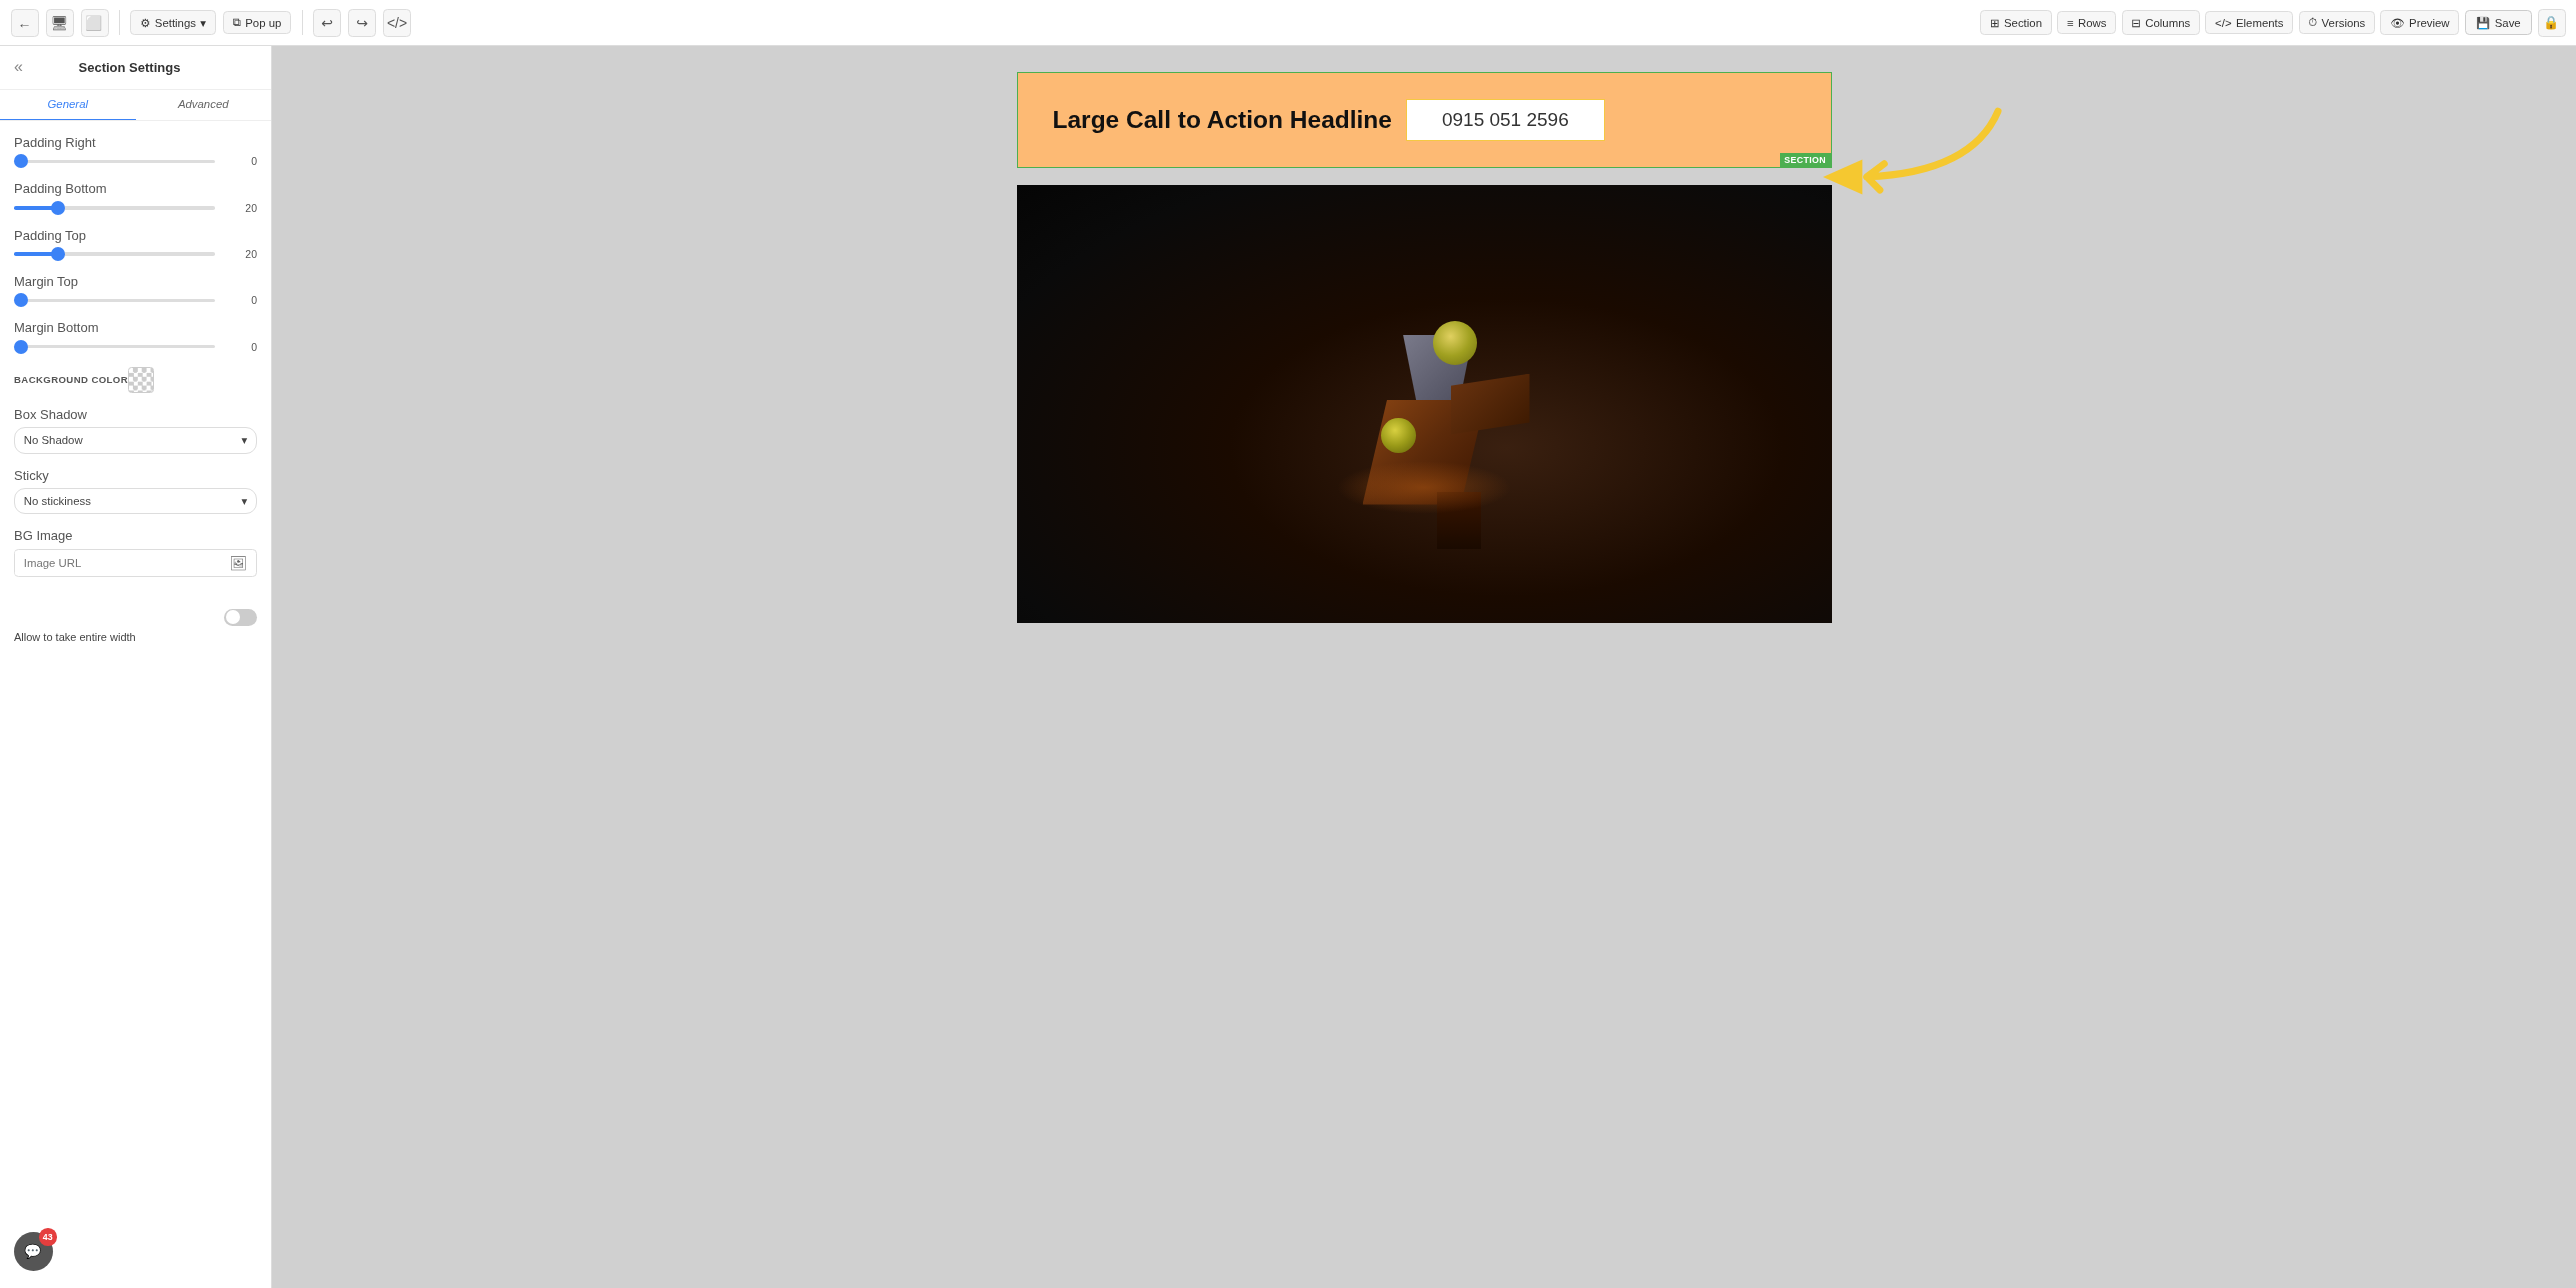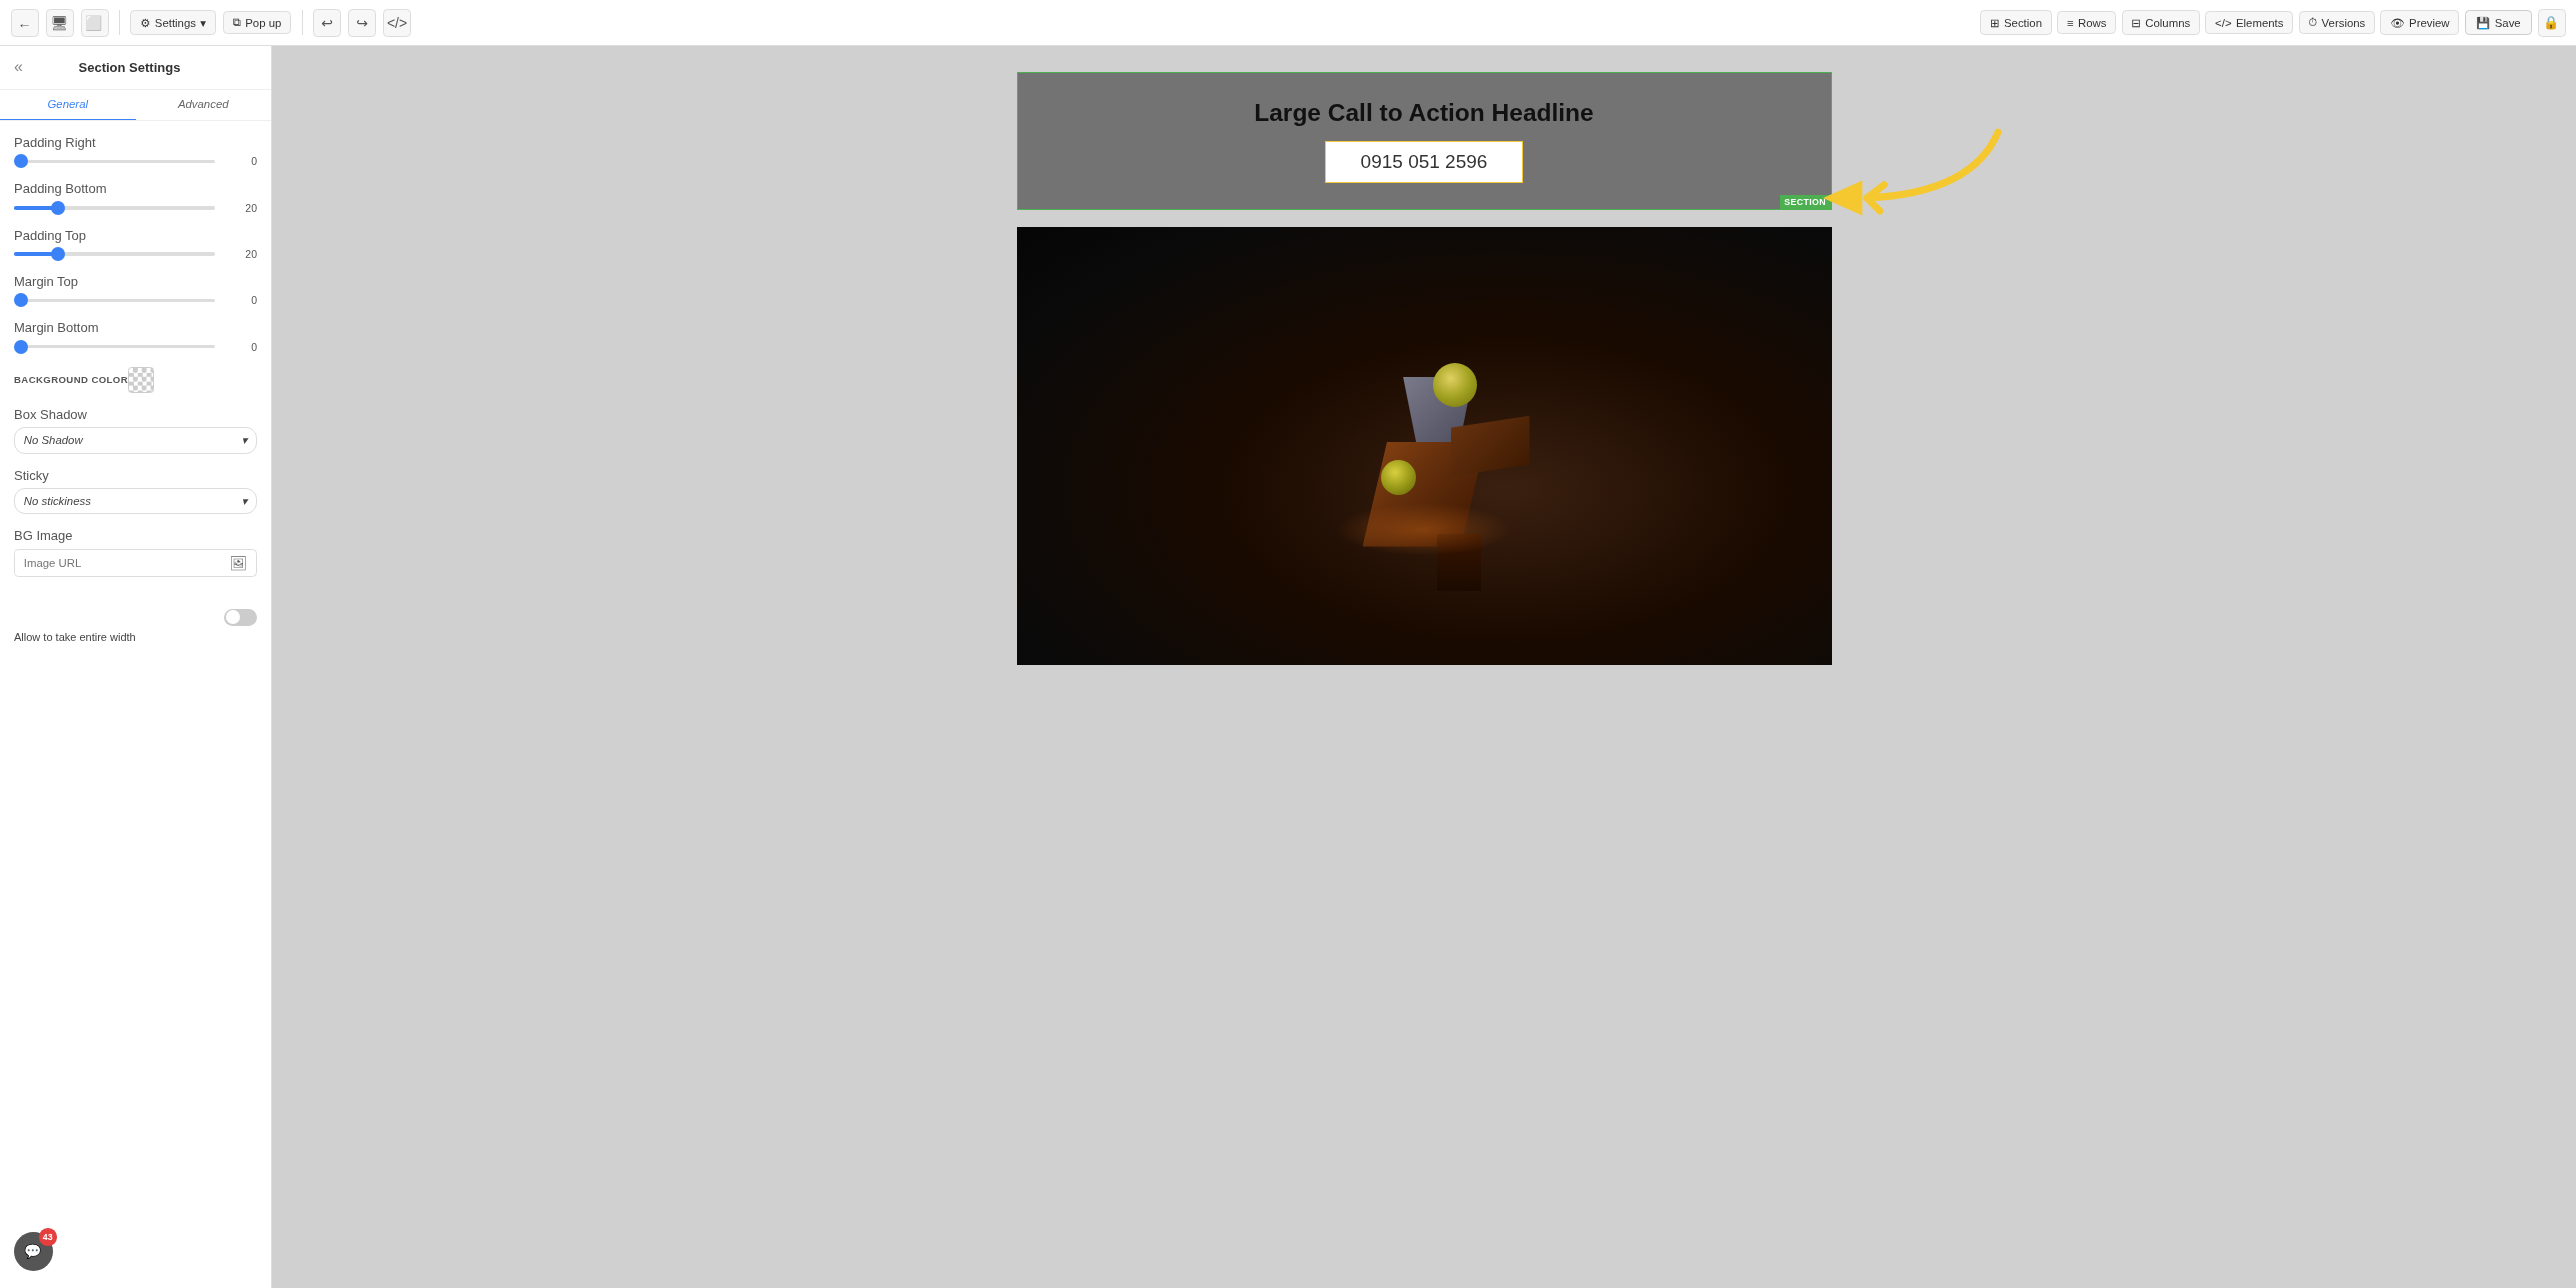--- a/index.html
+++ b/index.html
@@ -81,21 +81,21 @@
     .bg-color-label { font-size: 9.6px; font-weight: 700; color: #555; letter-spacing: 0.4px; }
     .color-swatch {
       width: 26px; height: 26px; border-radius: 3.5px; border: 0.9px solid #ccc;
       background: repeating-conic-gradient(#ccc 0% 25%, #fff 0% 50%) 0 0 / 8.8px 8.8px;
       cursor: pointer;
     }
 
     .select-row {
       display: flex; align-items: center; border: 0.9px solid #ddd;
       border-radius: 11px; padding: 5.3px 8.8px; cursor: pointer;
-      justify-content: space-between; font-size: 11.4px; color: #444; font-style: italic;
+      justify-content: space-between; font-size: 11.4px; color: #444;
     }
 
     .bgi-row { display: flex; align-items: center; border: 0.9px solid #ddd; border-radius: 4.4px; overflow: hidden; }
     .bgi-input {
       flex: 1; border: none; outline: none; padding: 6.1px 8.8px; font-size: 11.4px; color: #999;
     }
     .bgi-icon { padding: 5.3px 8.8px; cursor: pointer; font-size: 14px; color: #666; }
 
     .toggle-row { display: flex; align-items: center; gap: 8.8px; }
     .toggle-label { font-size: 11px; color: #444; flex: 1; margin-top: 40px; }
@@ -110,23 +110,23 @@
     }
 
     
     .canvas-area {
       flex: 1; background: #d0d0d0; overflow: auto; position: relative; display: flex; flex-direction: column; align-items: center; padding: 26px;
       gap: 17.5px;
     }
 
     
     .section-1 {
-      width: 815px; background: #737373; border: 1.8px solid #4CAF50;
+      width: 815px; background: #fdba74; border: 1.8px solid #4CAF50;
       position: relative; padding: 26px 35px;
-      display: flex; flex-direction: column; align-items: center; gap: 14px;
+      display: flex; flex-direction: row; align-items: center; gap: 14px;
     }
     .section-headline { font-size: 24.5px; font-weight: 800; color: #111; text-align: center; }
     .section-phone-box {
       border: 1.8px solid #f5c842; padding: 8.8px 35px;
       font-size: 19px; color: #333; background: #fff;
     }
     .section-label {
       position: absolute; right: 0; bottom: 0; background: #4CAF50;
       color: #fff; font-size: 8.8px; padding: 1.8px 4.4px; font-weight: 600; letter-spacing: 0.4px;
     }

